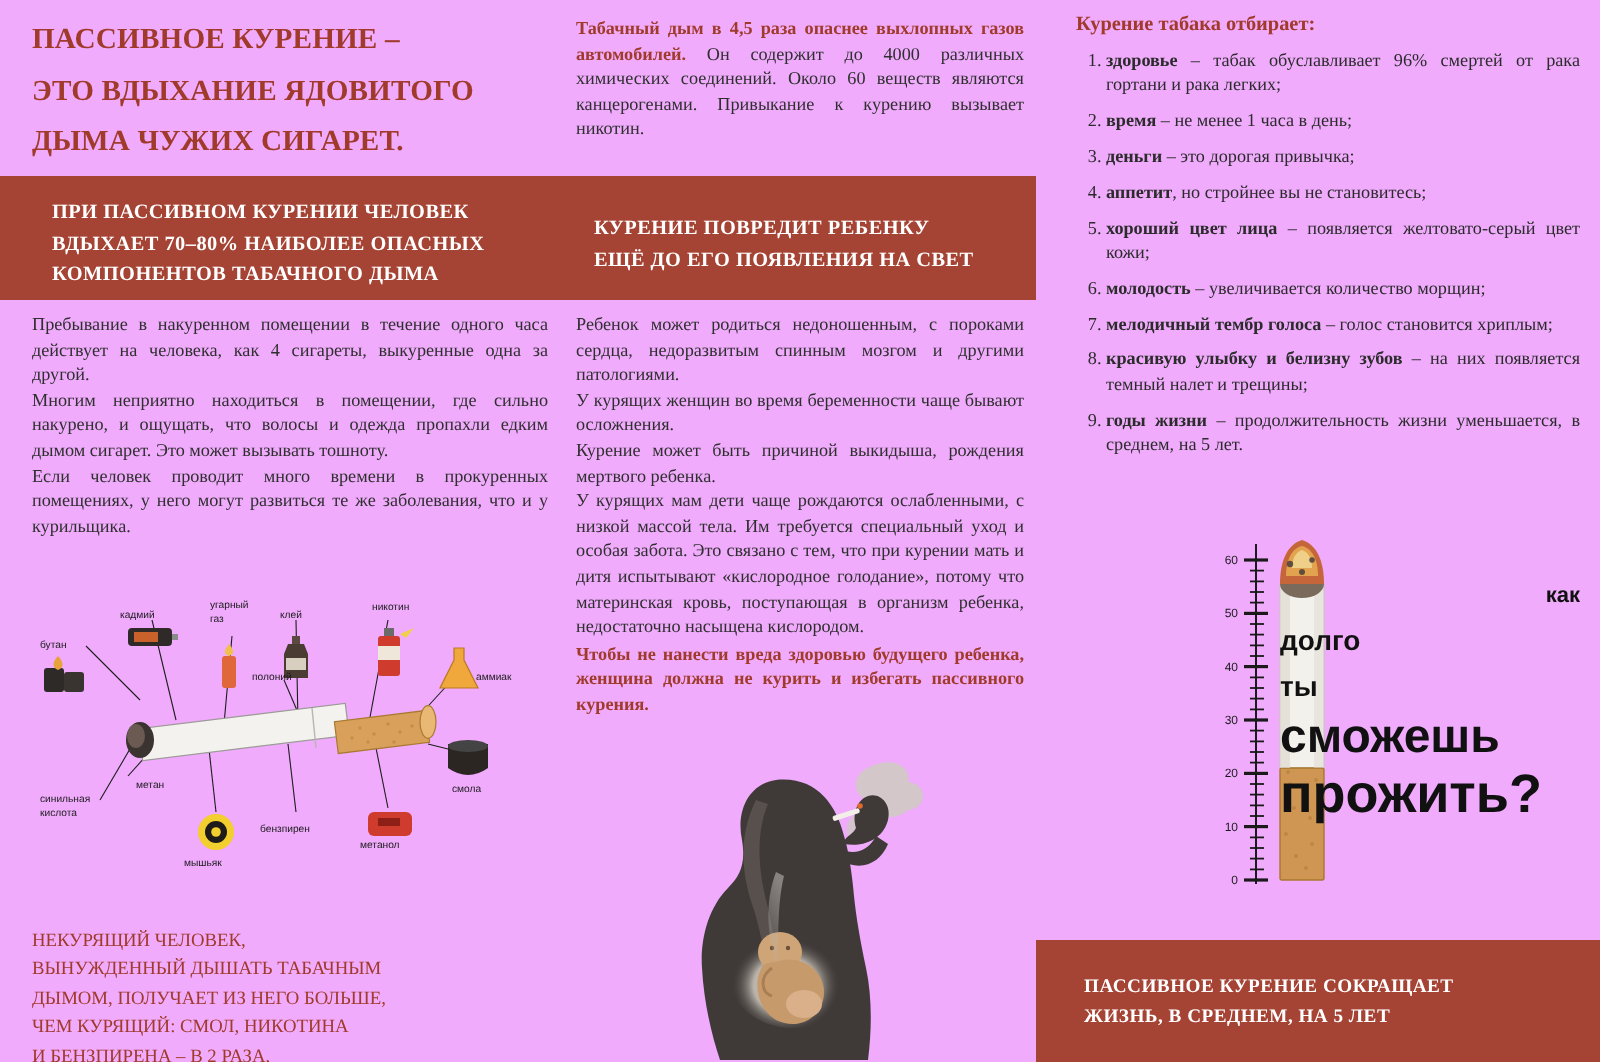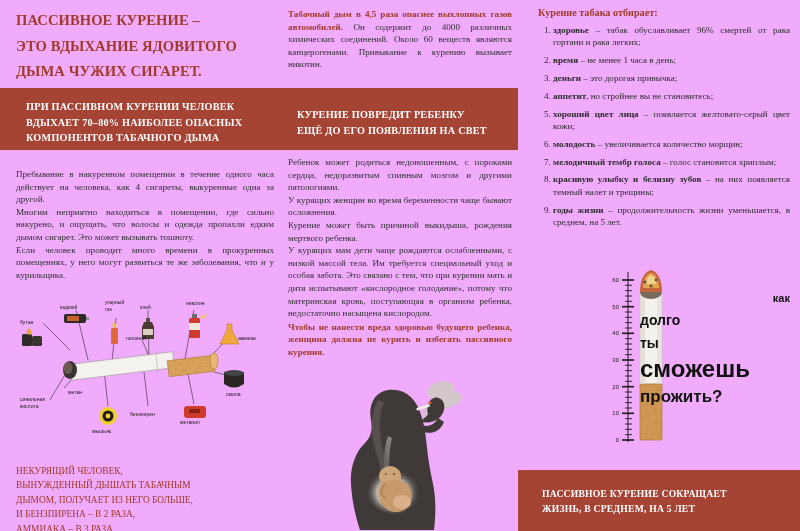--- a/index.html
+++ b/index.html
@@ -36,21 +36,21 @@
     letter-spacing:.005em;
   }
   #headline .bline{display:block;white-space:nowrap;}
 
   
   .body-text{
     font-size:9.1px;line-height:12.6px;text-align:justify;
     color:#2f2f2f;
   }
   .body-text p{margin:0;}
-  #left-body{position:absolute;left:16px;top:168px;width:258px;}
+  #left-body{position:absolute;left:16px;top:156px;width:258px;}
   #mid-body{position:absolute;left:288px;top:156px;width:224px;}
 
   .lead-bold{font-weight:bold;color:#a03a2b;}
   .red-bold{font-weight:bold;color:#a03a2b;}
 
   
   #left-bottom{
     position:absolute;left:16px;top:464px;width:262px;
     color:#a03a2b;font-weight:normal;font-size:9.4px;line-height:14.4px;
   }
@@ -82,21 +82,21 @@
   #slogan{
     position:absolute;left:640px;top:288px;width:150px;
     font-family:"Liberation Sans", sans-serif;
     color:#111;font-weight:bold;
   }
   #slogan .sline{display:block;white-space:nowrap;}
   #slogan .s1{font-size:11px;line-height:21px;text-align:right;}
   #slogan .s2{font-size:14px;line-height:23px;}
   #slogan .s3{font-size:14px;line-height:23px;}
   #slogan .s4{font-size:24px;line-height:27px;}
-  #slogan .s5{font-size:17px;line-height:30px;}
+  #slogan .s5{font-size:27px;line-height:30px;}
 </style>
 </head>
 <body>
 
 <div id="page">
 
   <div id="headline">
     <span class="bline">ПАССИВНОЕ КУРЕНИЕ –</span>
     <span class="bline">ЭТО ВДЫХАНИЕ ЯДОВИТОГО</span>
     <span class="bline">ДЫМА ЧУЖИХ СИГАРЕТ.</span>
@@ -245,20 +245,21 @@
         <text x="122" y="128">бензпирен</text>
         <text x="172" y="136">метанол</text>
       </g>
     </svg>
   </div>
 
   <div id="left-bottom">
     <span class="bline">НЕКУРЯЩИЙ ЧЕЛОВЕК,</span>
     <span class="bline">ВЫНУЖДЕННЫЙ ДЫШАТЬ ТАБАЧНЫМ</span>
     <span class="bline">ДЫМОМ, ПОЛУЧАЕТ ИЗ НЕГО БОЛЬШЕ,</span>
+    <span class="bline">ЧЕМ КУРЯЩИЙ: СМОЛ, НИКОТИНА</span>
     <span class="bline">И БЕНЗПИРЕНА – В 2 РАЗА,</span>
     <span class="bline">АММИАКА – В 3 РАЗА</span>
   </div>
 
   <div id="mid-body" class="body-text">
     <p>Ребенок может родиться недоношенным, с пороками сердца, недоразвитым спинным мозгом и другими патологиями.</p>
     <p>У курящих женщин во время беременности чаще бывают осложнения.</p>
     <p>Курение может быть причиной выкидыша, рождения мертвого ребенка.</p>
     <p>У курящих мам дети чаще рождаются ослабленными, с низкой массой тела. Им требуется специальный уход и особая забота. Это связано с тем, что при курении мать и дитя испытывают «кислородное голодание», потому что материнская кровь, поступающая в организм ребенка, недостаточно насыщена кислородом.</p>
     <p class="red-bold" style="margin-top:1px;">Чтобы не нанести вреда здоровью будущего ребенка, женщина должна не курить и избегать пассивного курения.</p>

